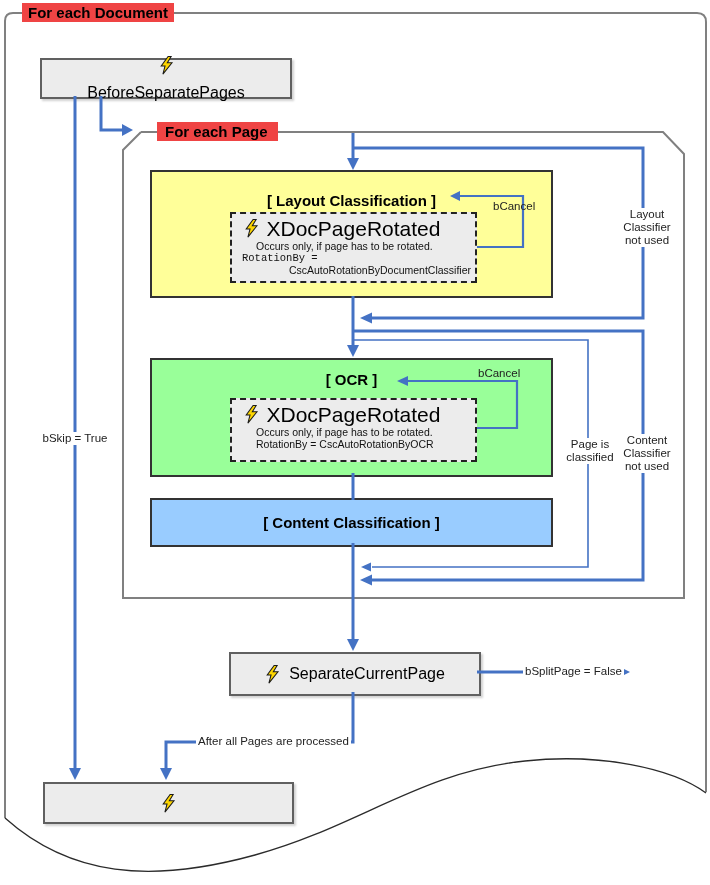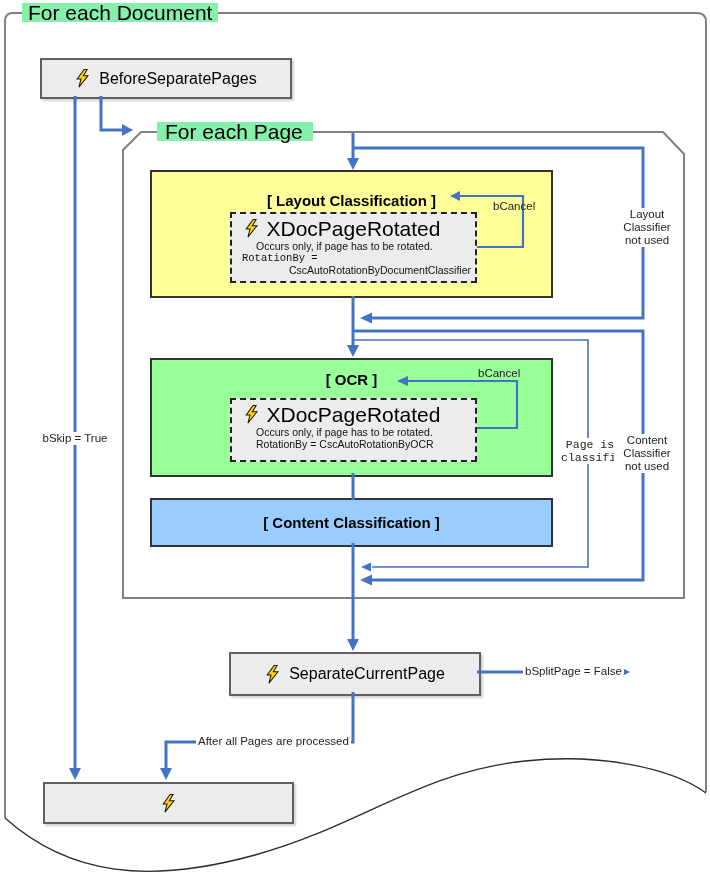--- a/index.html
+++ b/index.html
@@ -4,21 +4,21 @@
 <style>
   html,body{margin:0;padding:0;background:#fff;}
   #stage{
     position:relative;width:710px;height:885px;background:#fff;
     font-family:"Liberation Sans", sans-serif;color:#000;overflow:hidden;
   }
   svg.overlay{position:absolute;left:0;top:0;width:710px;height:885px;pointer-events:none;}
 
   
   .frame-title{
-    position:absolute;background:#86efac;font-weight:normal;font-size:21px;
+    position:absolute;background:#ef4444;font-weight:bold;font-size:15px;
     padding:0 6px;line-height:19px;white-space:nowrap;
   }
 
   
   .event-box{
     position:absolute;background:#ececec;border:2px solid #606060;
     box-shadow:2px 2px 2px rgba(0,0,0,0.18);
     display:flex;align-items:center;justify-content:center;gap:9px;
     font-size:16px;white-space:nowrap;
   }
@@ -85,21 +85,21 @@
       </div>
       <div class="note n-left1">Occurs only, if page has to be rotated.</div>
       <div class="note n-left1">RotationBy = CscAutoRotationByOCR</div>
     </div>
   </div>
 
   <div class="phase-box" id="content-box">
     <div class="phase-title">[ Content Classification ]</div>
   </div>
 
-  <div class="event-box" style="left:40px;top:58px;width:248px;height:37px;">
+  <div class="event-box" style="left:40px;top:58px;width:248px;height:37px;flex-direction:column;">
     <svg class="bolt" width="15" height="19" viewBox="0 0 14 18">
       <path d="M8.5 0.5 L2 9.5 H5.6 L3.6 17.2 L12.2 6.4 H7.8 L11.4 0.5 Z" fill="#FFD700" stroke="#1a1a1a" stroke-width="1"></path>
     </svg>
     <span>BeforeSeparatePages</span>
   </div>
 
   <div class="event-box" style="left:229px;top:652px;width:248px;height:40px;">
     <svg class="bolt" width="15" height="19" viewBox="0 0 14 18">
       <path d="M8.5 0.5 L2 9.5 H5.6 L3.6 17.2 L12.2 6.4 H7.8 L11.4 0.5 Z" fill="#FFD700" stroke="#1a1a1a" stroke-width="1"></path>
     </svg>
@@ -167,21 +167,21 @@
 
   <div class="lbl" style="left:493px;top:200px;">bCancel</div>
   <div class="lbl" style="left:478px;top:367px;">bCancel</div>
 
   <div class="lbl onwhite center" style="left:614px;top:208px;width:62px;">
     <span style="display:block">Layout</span>
     <span style="display:block">Classifier</span>
     <span style="display:block">not used</span>
   </div>
 
-  <div class="lbl onwhite center" style="left:559px;top:438px;width:58px;font-family:Liberation Mono, monospace;">
+  <div class="lbl onwhite center" style="left:559px;top:438px;width:58px;">
     <span style="display:block">Page is</span>
     <span style="display:block">classified</span>
   </div>
 
   <div class="lbl onwhite center" style="left:614px;top:434px;width:62px;">
     <span style="display:block">Content</span>
     <span style="display:block">Classifier</span>
     <span style="display:block">not used</span>
   </div>
 

